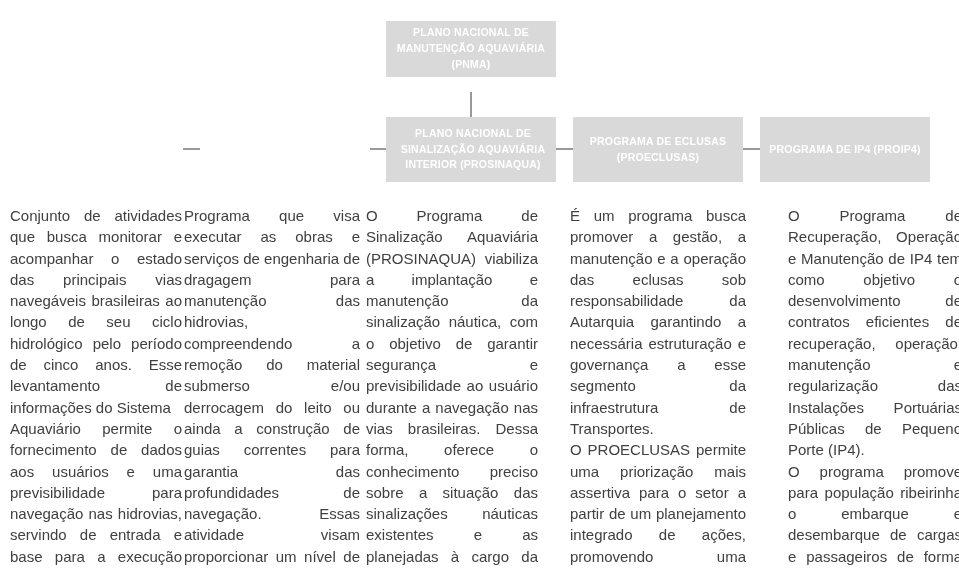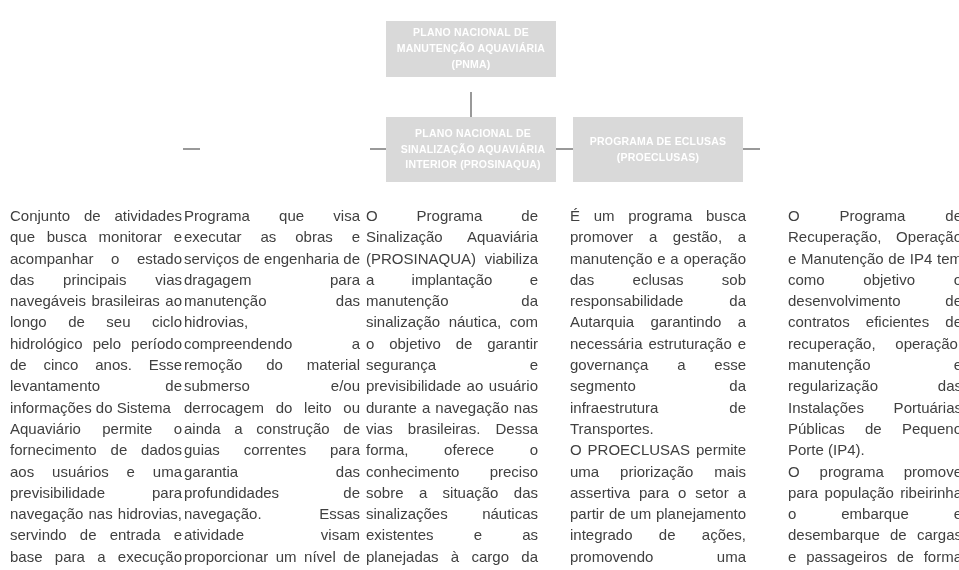--- a/index.html
+++ b/index.html
@@ -87,20 +87,23 @@
 
 
   <div class="node child" id="node-prosinaqua">
     <span>PLANO NACIONAL DE SINALIZAÇÃO AQUAVIÁRIA INTERIOR (PROSINAQUA)</span>
   </div>
 
   <div class="node child" id="node-proeclusas">
     <span>PROGRAMA DE ECLUSAS (PROECLUSAS)</span>
   </div>
 
+  <div class="node child" id="node-proip4">
+    <span>PROGRAMA DE IP4 (PROIP4)</span>
+  </div>
 
   <div class="desc" id="desc-pmh">Conjunto de atividades que busca monitorar e acompanhar o estado das principais vias navegáveis brasileiras ao longo de seu ciclo hidrológico pelo período de cinco anos. Esse levantamento de informações do Sistema
 Aquaviário permite o fornecimento de dados aos usuários e uma previsibilidade para navegação nas hidrovias, servindo de entrada e base para a execução dos programas de
 manutenção e melhoramento do transporte aquaviário.
 O PMH pode proporcionar uma operação mais eficiente e segura das principais vias navegáveis e fomentar contratações com menor nível de incertezas, de maior eficiência e condizentes com as singularidades de cada uma das vias navegáveis.</div>
 
   <div class="desc" id="desc-pndh">Programa que visa executar as obras e serviços de engenharia de dragagem para manutenção das hidrovias, compreendendo a remoção do material submerso e/ou derrocagem do leito ou ainda a construção de guias correntes para garantia das profundidades de navegação. Essas atividade visam proporcionar um nível de confiabilidade para as hidrovias compatível com a sua importância econômica, garantindo um nível de serviço mínimo para a hidrovia ao longo de todo o ano. Além de possibilitar uma maior segurança do usuário pela minimização dos riscos de balseiros e bancos de sedimentos, providenciando uma manutenção de calado e previsibilidade de navegação durante os meses.</div>
 
   <div class="desc" id="desc-prosinaqua">O Programa de Sinalização Aquaviária (PROSINAQUA) viabiliza a implantação e manutenção da sinalização náutica, com o objetivo de garantir segurança e previsibilidade ao usuário durante a navegação nas vias brasileiras. Dessa forma, oferece o conhecimento preciso sobre a situação das sinalizações náuticas existentes e as planejadas à cargo da DAQ/DNIT, servindo como instrumento de planejamento e gestão para a implantação e manutenção dessa malha.
 Além disso, facilita a navegação fluvial, o desenvolvimento econômico e o atendimento ao tráfego de embarcações comerciais e turísticas ao proporcionar uma melhor sinalização náutica.</div>

